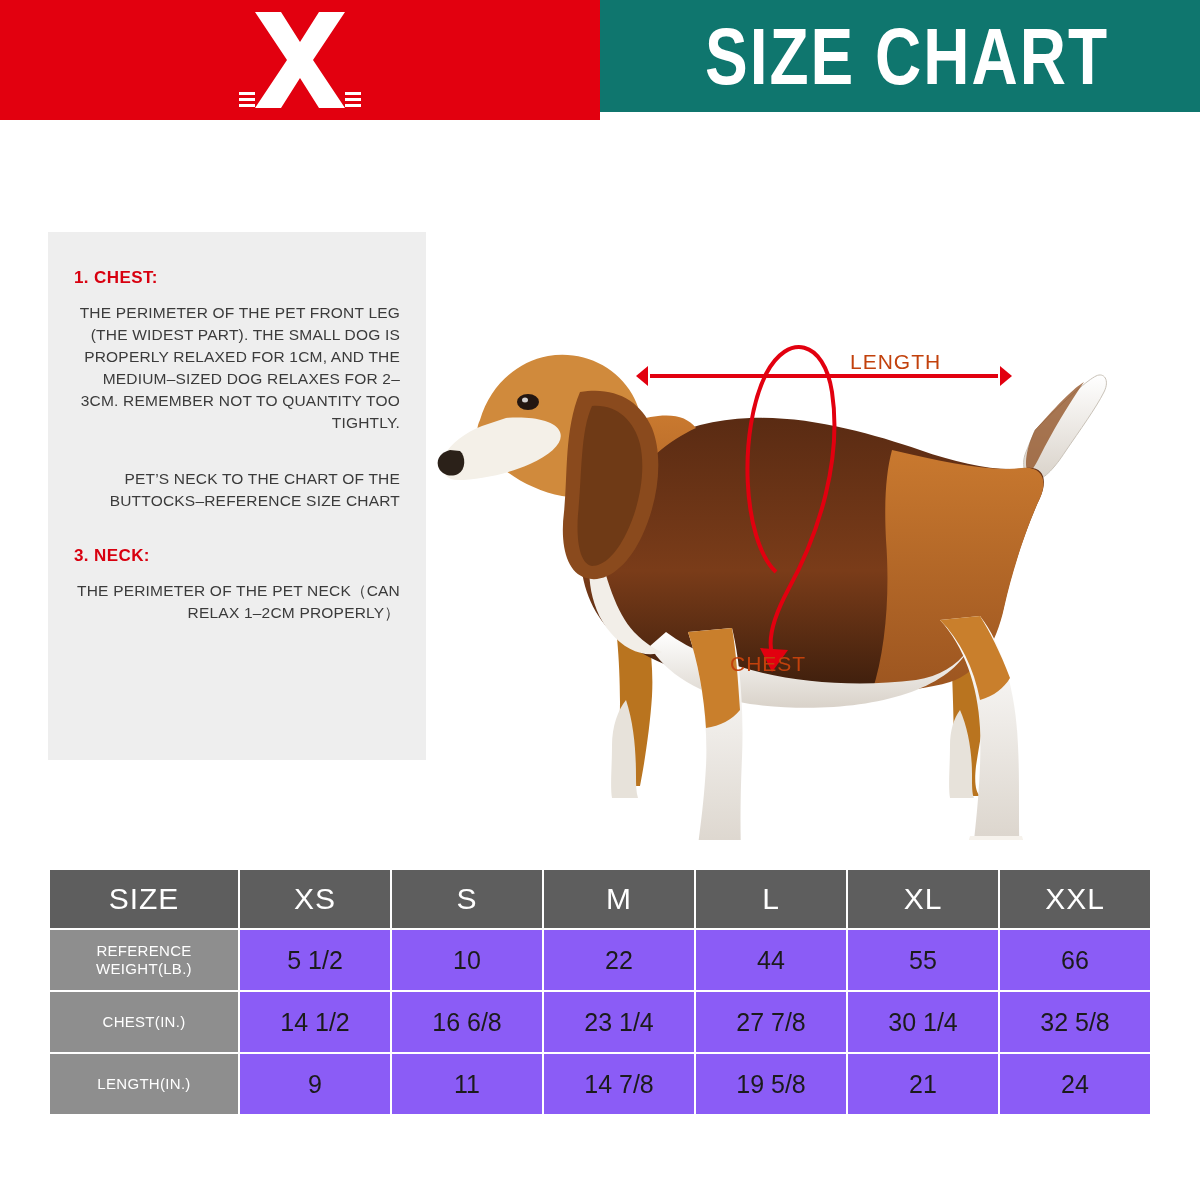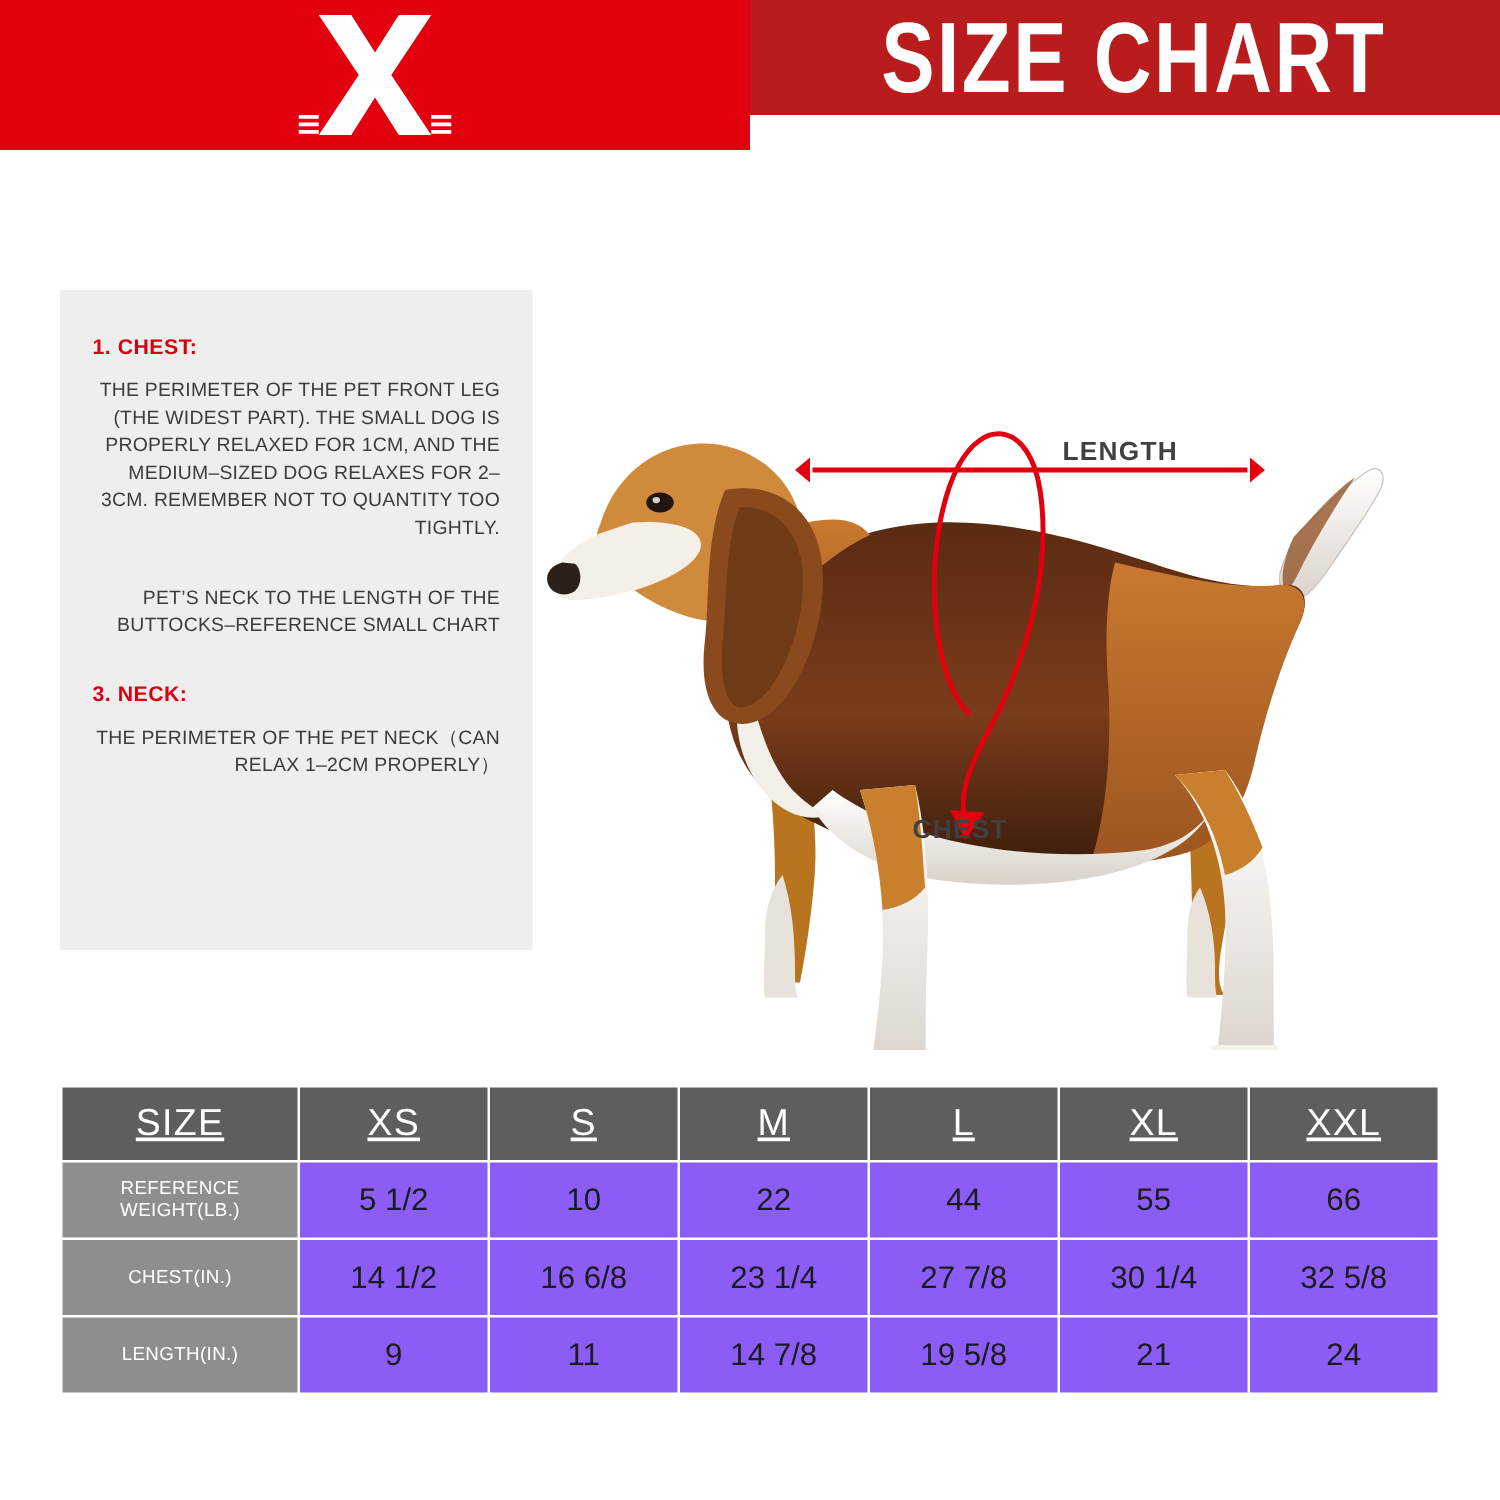--- a/index.html
+++ b/index.html
@@ -27,22 +27,22 @@
     width: 600px;
     height: 120px;
     background: #e2000f;
     position: relative;
     display: flex;
     align-items: center;
     justify-content: center;
   }
   .header-dark {
     width: 600px;
-    height: 92px;
-    background: #b91c1c;
+    height: 112px;
+    background: #0f766e;
     display: flex;
     align-items: center;
     justify-content: center;
   }
   .header-title {
     color: #ffffff;
     font-size: 64px;
     font-weight: bold;
     letter-spacing: 2px;
     font-family: "Liberation Sans", sans-serif;
@@ -90,22 +90,22 @@
     left: 420px;
     top: 180px;
     width: 740px;
     height: 660px;
   }
   .dog-svg { position: absolute; left: 0; top: 0; }
 
   .annot-label {
     position: absolute;
     font-size: 21px;
-    font-weight: bold;
-    color: #404040;
+    font-weight: normal;
+    color: #c2410c;
     letter-spacing: 1px;
   }
   .label-length { left: 430px; top: 170px; }
   .label-chest  { left: 282px; top: 472px; margin-left: 28px; }
 
   
   .table-wrap {
     position: absolute;
     left: 48px;
     top: 868px;
@@ -122,21 +122,20 @@
     text-align: center;
     font-family: "Liberation Sans", sans-serif;
   }
   .hdr-cell {
     background: #5e5e5e;
     color: #ffffff;
     font-size: 30px;
     font-weight: normal;
     height: 56px;
     letter-spacing: 1px;
-    text-decoration: underline;
   }
   .row-label {
     background: #8e8e8e;
     color: #ffffff;
     font-size: 15px;
     line-height: 18px;
     height: 58px;
     letter-spacing: 0.3px;
   }
   .val-cell {
@@ -173,21 +172,21 @@
   </div>
   <div class="header-dark">
     <div class="header-title">SIZE CHART</div>
   </div>
 </div>
 
 <div class="info-panel">
   <div class="info-heading">1. CHEST:</div>
   <div class="info-body">THE PERIMETER OF THE PET FRONT LEG (THE WIDEST PART). THE SMALL DOG IS PROPERLY RELAXED FOR 1CM, AND THE MEDIUM–SIZED DOG RELAXES FOR 2–3CM. REMEMBER NOT TO QUANTITY TOO TIGHTLY.</div>
 
-  <div class="info-body">PET’S NECK TO THE LENGTH OF THE BUTTOCKS–REFERENCE SMALL CHART</div>
+  <div class="info-body">PET’S NECK TO THE CHART OF THE BUTTOCKS–REFERENCE SIZE CHART</div>
 
   <div class="info-heading">3. NECK:</div>
   <div class="info-body last">THE PERIMETER OF THE PET NECK（CAN RELAX 1–2CM PROPERLY）</div>
 </div>
 
 <div class="dog-area">
   <svg class="dog-svg" width="740" height="660" viewBox="0 0 740 660" xmlns="http://www.w3.org/2000/svg">
     <defs>
       <linearGradient id="bodyGrad" x1="0" y1="0" x2="0" y2="1">
         <stop offset="0%" stop-color="#5a2b13"></stop>

